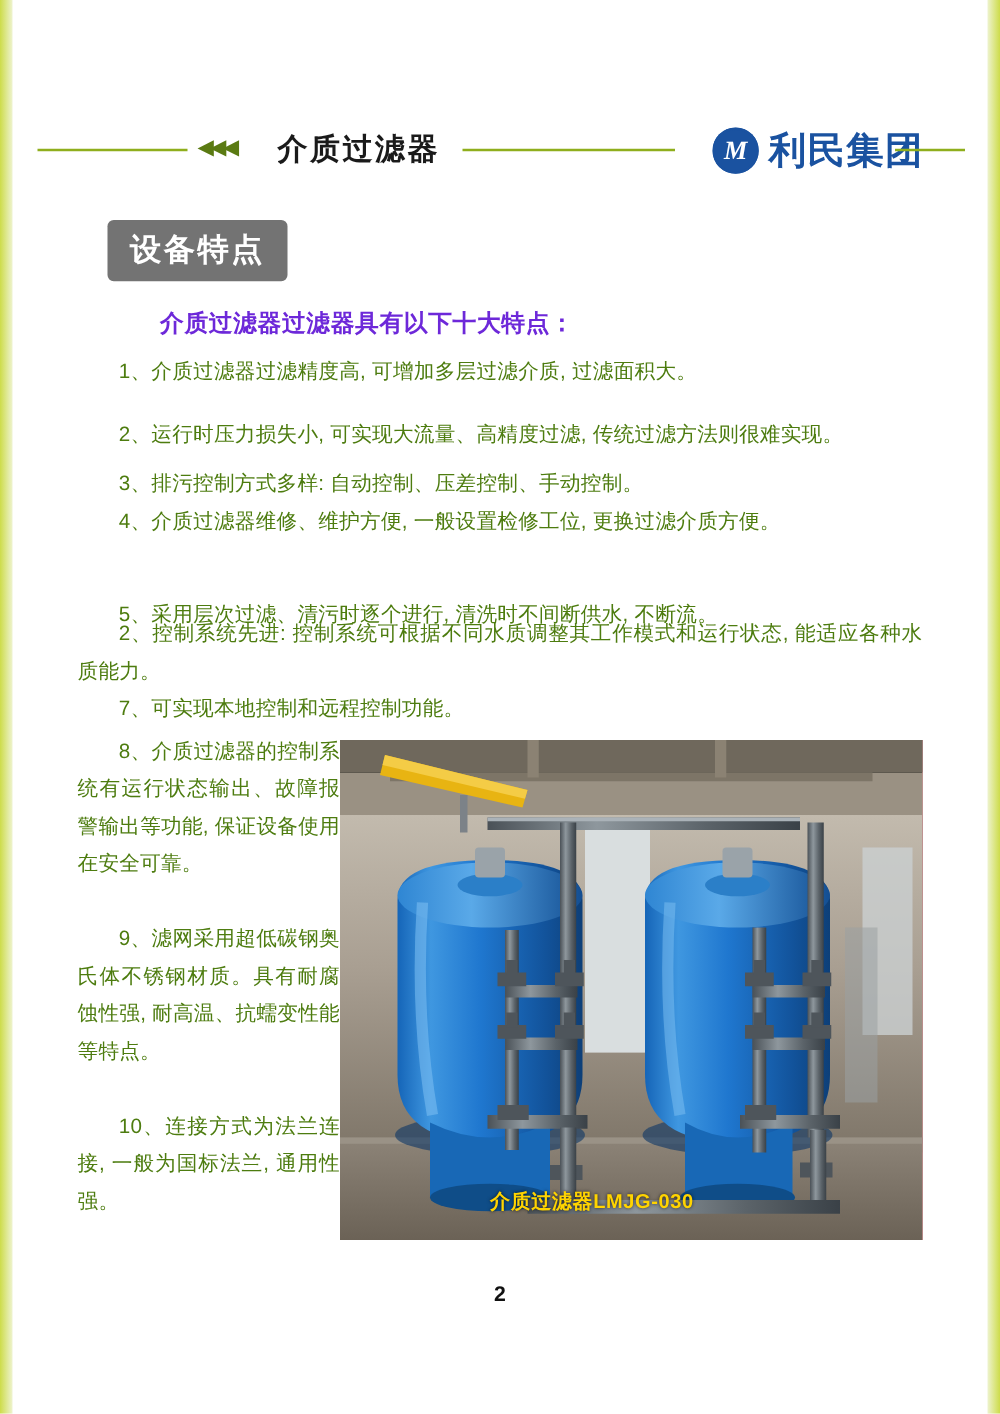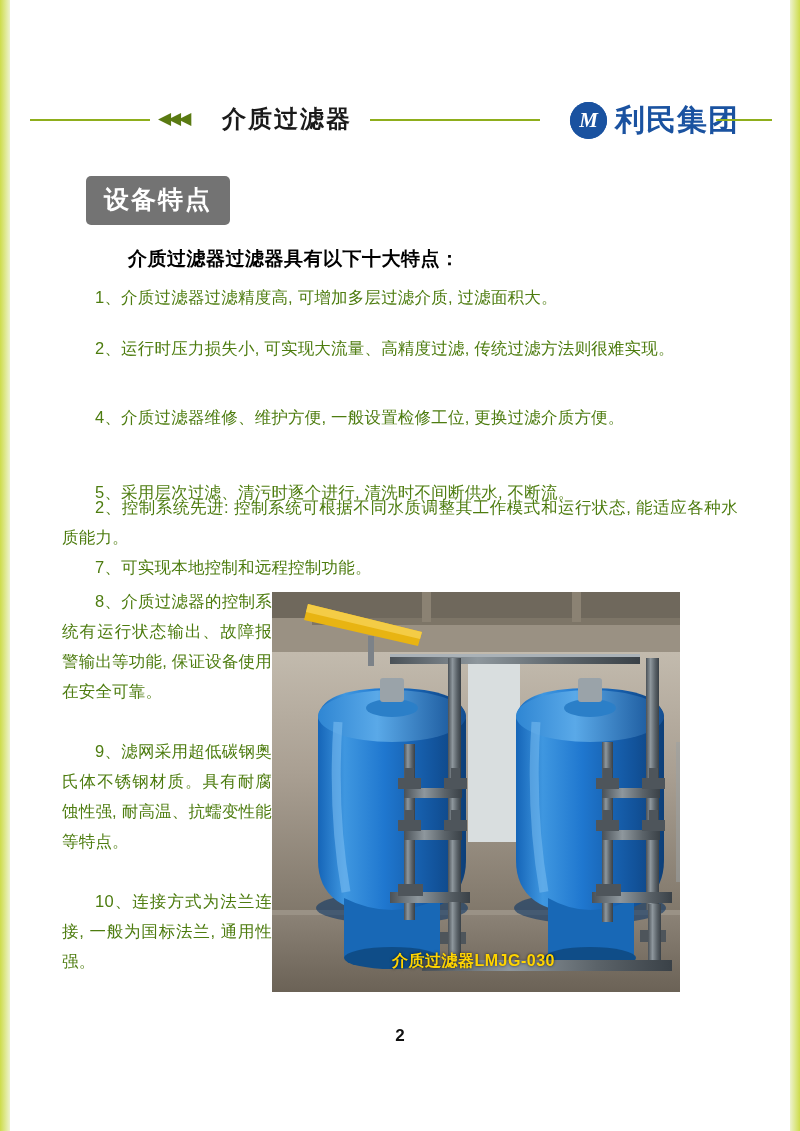--- a/index.html
+++ b/index.html
@@ -108,40 +108,40 @@
     padding: 7px 18px 9px 18px;
     border-radius: 5px;
   }
 
   
   .lead {
     position: absolute;
     left: 128px; top: 246px;
     font-size: 19px;
     font-weight: bold;
-    color: #000000;
+    color: #6d28d9;
     letter-spacing: 0.5px;
   }
 
   .para {
     position: absolute;
     font-size: 16.5px;
     color: #4d7c0f;
     line-height: 30px;
     text-align: justify;
     letter-spacing: 0.2px;
   }
   .p-wide { left: 62px; width: 676px; text-indent: 33px; }
   .p-narrow { left: 62px; width: 210px; text-indent: 33px; }
 
   
   .photo {
     position: absolute;
     left: 272px; top: 592px;
-    width: 408px;
+    width: 466px;
     height: 400px;
     overflow: hidden;
     background: #7f1d1d;
   }
   .photo svg { display:block; }
   .photo-caption {
     position: absolute;
     left: 120px;
     bottom: 20px;
     color: #ffd400;
@@ -182,20 +182,21 @@
     </div>
     <div class="header-rule rule-right"></div>
   </div>
 
   <div class="section-tag">设备特点</div>
 
   <div class="lead">介质过滤器过滤器具有以下十大特点：</div>
 
   <div class="para p-wide" style="top:282px;">1、介质过滤器过滤精度高, 可增加多层过滤介质, 过滤面积大。</div>
   <div class="para p-wide" style="top:312px;margin-top:21px;">2、运行时压力损失小, 可实现大流量、高精度过滤, 传统过滤方法则很难实现。</div>
+  <div class="para p-wide" style="top:372px;">3、排污控制方式多样: 自动控制、压差控制、手动控制。</div>
   <div class="para p-wide" style="top:402px;">4、介质过滤器维修、维护方便, 一般设置检修工位, 更换过滤介质方便。</div>
   <div class="para p-wide" style="top:445px;margin-top:32px;">5、采用层次过滤、清污时逐个进行, 清洗时不间断供水, 不断流。</div>
   <div class="para p-wide" style="top:492px;">2、控制系统先进: 控制系统可根据不同水质调整其工作模式和运行状态, 能适应各种水质能力。</div>
   <div class="para p-wide" style="top:552px;">7、可实现本地控制和远程控制功能。</div>
   <div class="para p-narrow" style="top:586px;">8、介质过滤器的控制系统有运行状态输出、故障报警输出等功能, 保证设备使用在安全可靠。</div>
   <div class="para p-narrow" style="top:736px;">9、滤网采用超低碳钢奥氏体不锈钢材质。具有耐腐蚀性强, 耐高温、抗蠕变性能等特点。</div>
   <div class="para p-narrow" style="top:886px;">10、连接方式为法兰连接, 一般为国标法兰, 通用性强。</div>
 
   <div class="photo">
     <svg width="466" height="400" viewBox="0 0 466 400" xmlns="http://www.w3.org/2000/svg">

